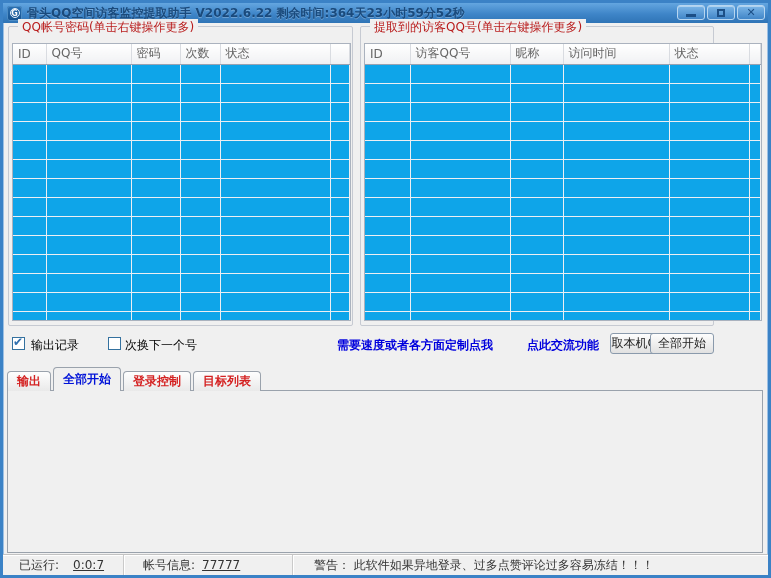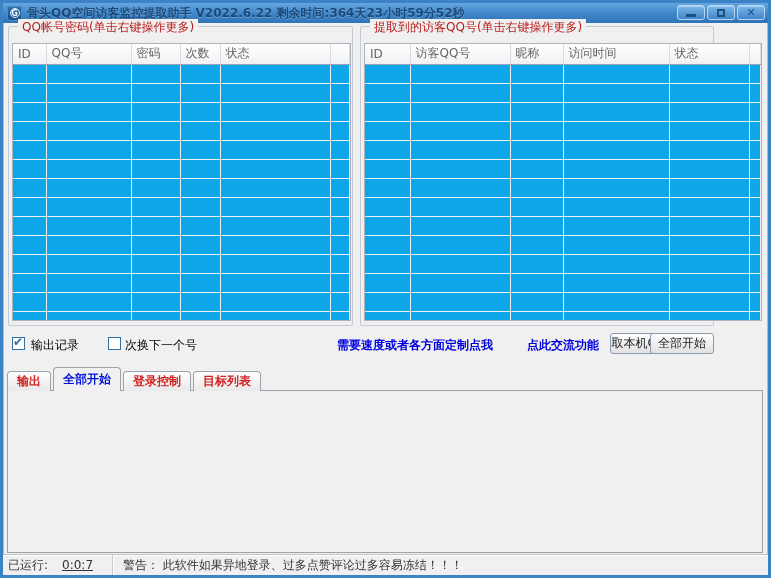--- a/index.html
+++ b/index.html
@@ -83,21 +83,21 @@
     display:flex;align-items:center;justify-content:center;color:#333;font-size:7px;
   }
   .radio{position:absolute;width:12px;height:12px;border-radius:50%;border:2px solid #2f6fae;background:#fff;}
   .radio.sel{background:radial-gradient(circle,#1d3a5f 0 3px,#fff 3.6px);}
   
   .statusbar{
     position:absolute;left:0;bottom:0;width:765px;height:21px;background:#f0f0f0;
     border-top:1px solid #c2c2c2;box-shadow:inset 0 1px 0 #ffffff;
     display:flex;align-items:center;color:#333;
   }
-  .sb-sec{height:100%;display:flex;align-items:center;border-right:1px solid #cacaca;box-shadow:1px 0 0 #fff;}
+  .sb-sec{height:100%;display:flex;align-items:center;border-right:1px solid #cacaca;box-shadow:1px 0 0 #fff;margin-left:11px;}
   .sb-1{width:110px;padding-left:5px;}
   .sb-2{width:158px;padding-left:8px;}
   .sb-3{flex:1;padding-left:10px;border-right:none;box-shadow:none;}
   .sb-val{margin-left:14px;text-decoration:underline;}
   .sb-2 .sb-val{margin-left:7px;}
 </style>
 </head>
 <body>
 
 <div class="window">
@@ -453,18 +453,22 @@
   <input class="txt num" style="left: 85px; top: 482px; width: 27px;" value="1">
   <span class="lbl" style="left:127px;top:485px;">次换下一个号</span>
   <span class="radio" style="left:225px;top:486px;"></span>
   <span class="lbl" style="left:240px;top:485px;">随机取一个QQ操作</span>
 
   <div class="statusbar">
     <div class="sb-sec sb-1">
       <span>已运行:</span>
       <span class="sb-val">0:0:7</span>
     </div>
+    <div class="sb-sec sb-2">
+      <span>帐号信息:</span>
+      <span class="sb-val">77777</span>
+    </div>
     <div class="sb-sec sb-3">
       <span>警告： 此软件如果异地登录、过多点赞评论过多容易冻结！！！</span>
     </div>
   </div>
 
 </div>
 
 </body></html>

